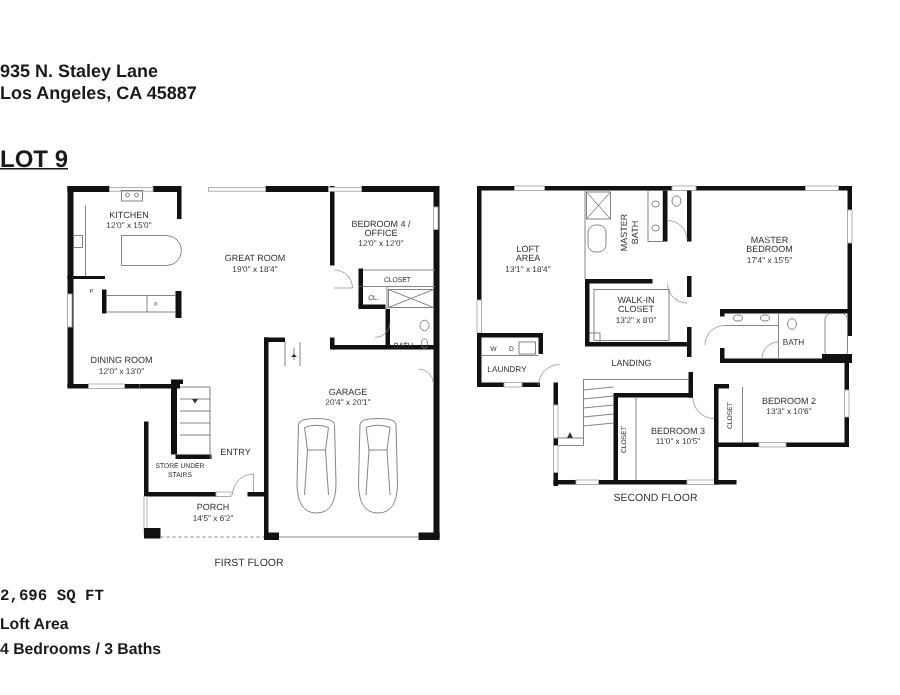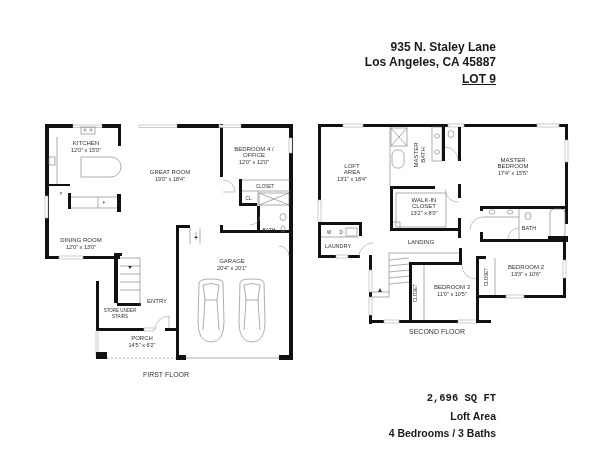--- a/index.html
+++ b/index.html
@@ -1,21 +1,21 @@
 <!DOCTYPE html>
 <html><head>
 <meta charset="utf-8">
 <style>
   html, body { margin: 0; padding: 0; background: #ffffff; }
   body { width: 600px; height: 463px; position: relative; overflow: hidden;
          font-family: "Liberation Sans", sans-serif; color: #1a1a1a; }
-  .hdr { position: absolute; left: 0; width: 496px; text-align: right; font-weight: bold; }
+  .hdr { position: absolute; left: 0; width: 496px; text-align: left; font-weight: bold; }
   .addr1 { top: 40px; font-size: 12px; }
   .addr2 { top: 55px; font-size: 12px; }
-  .lot { top: 72px; font-size: 12px; text-decoration: underline; }
+  .lot { top: 98px; font-size: 16px; text-decoration: underline; }
   .sqft { top: 392px; font-size: 10.5px; font-family: Liberation Mono, monospace; }
   .beds { top: 427px; font-size: 10.5px; }
   .loft { top: 410px; font-size: 10.5px; }
   svg.plan { position: absolute; left: 0; top: 0; }
   .lbl { font-family: "Liberation Sans", sans-serif; font-size: 6px; fill: #333; text-anchor: middle; }
   .dim { font-family: "Liberation Sans", sans-serif; font-size: 5.5px; fill: #333; text-anchor: middle; }
   .floorlbl { font-family: "Liberation Sans", sans-serif; font-size: 7px; fill: #333; text-anchor: middle; }
   .wall { fill: #111; }
   .thin { stroke: #777; stroke-width: 0.6; fill: none; }
   .win { fill: #fff; stroke: #aaa; stroke-width: 0.6; }

